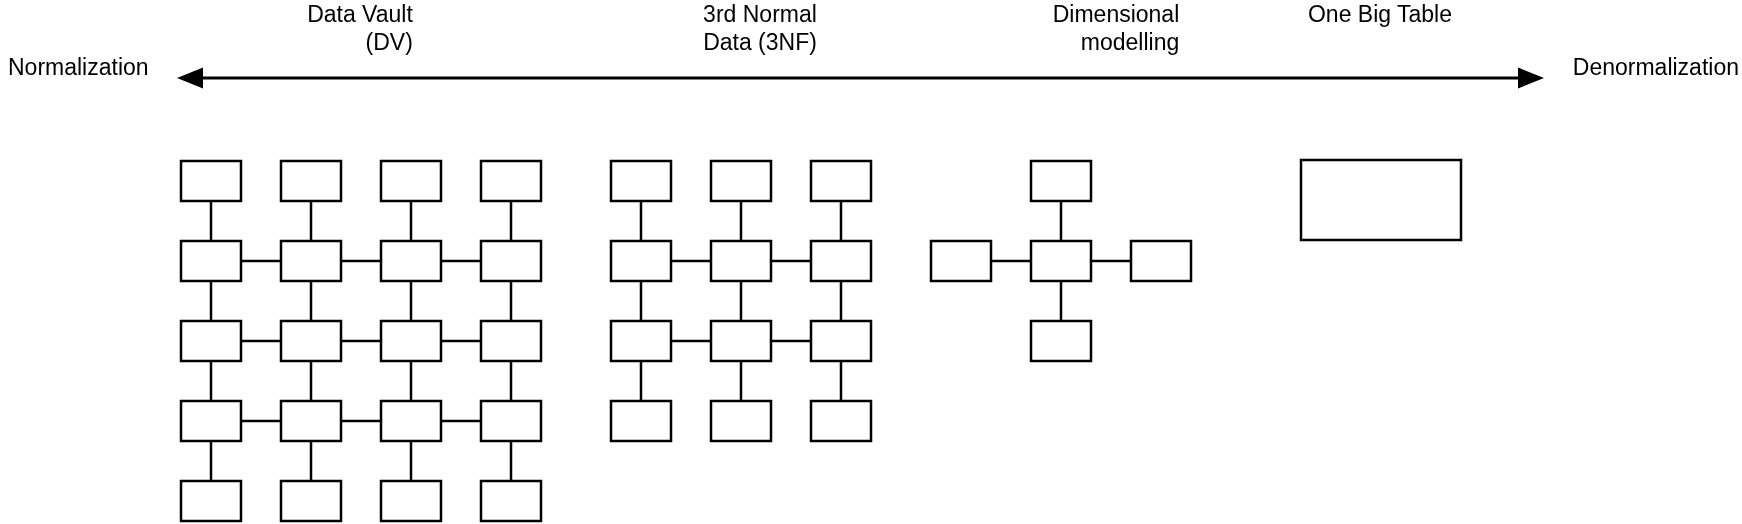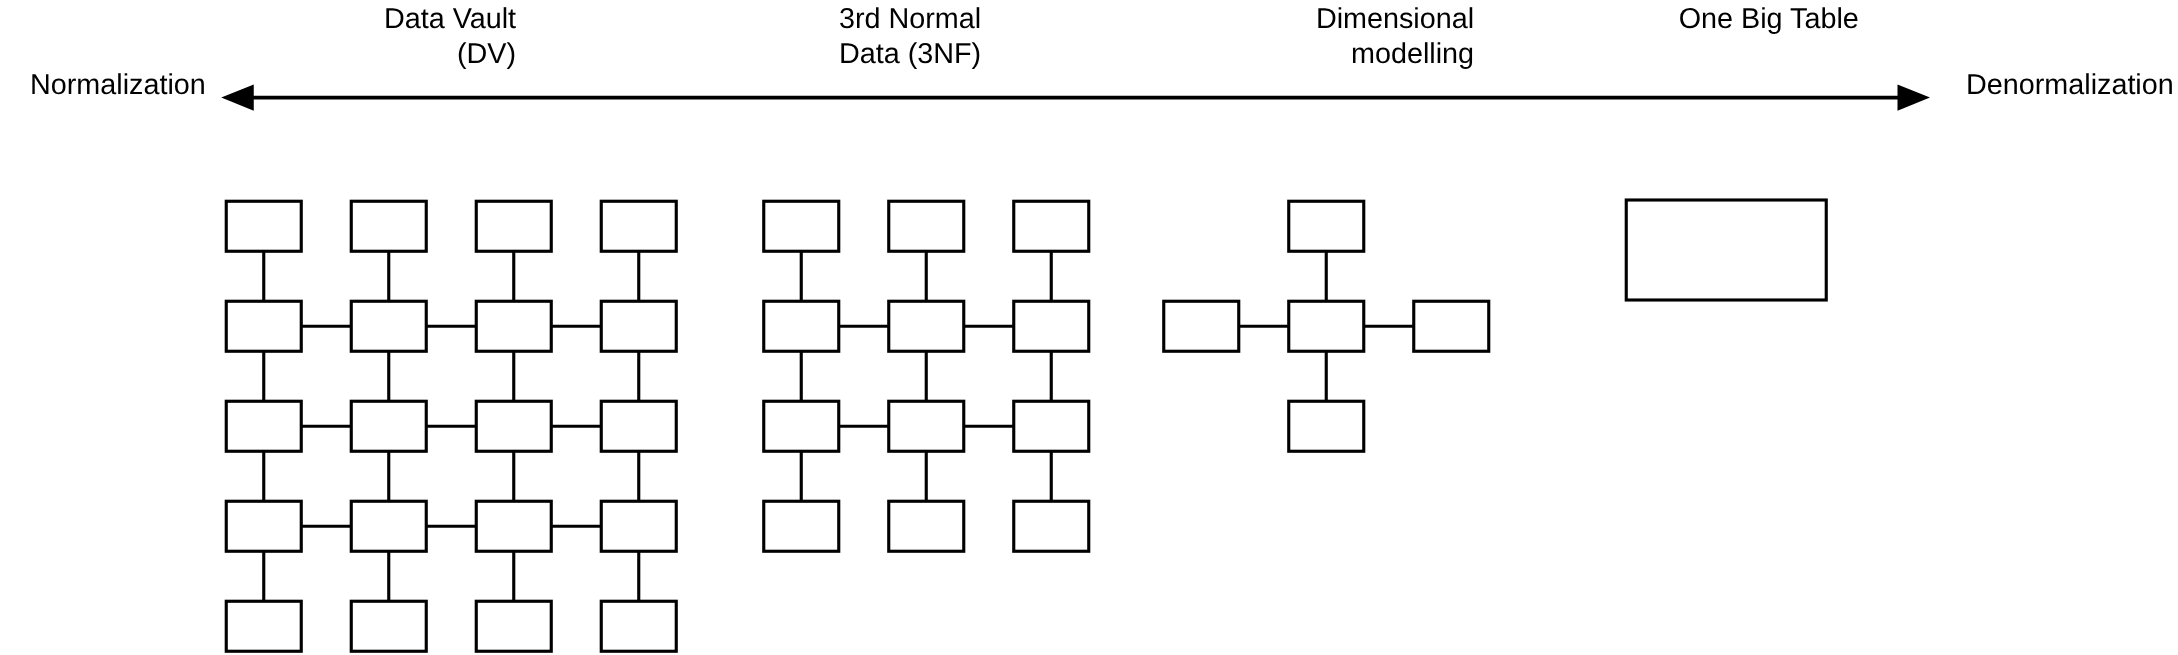--- a/index.html
+++ b/index.html
@@ -12,21 +12,21 @@
     color: var(--stroke, #000000);
     overflow: hidden;
   }
   .side-label {
     position: absolute;
     top: 53px;
     font-size: 23px;
     line-height: 28px;
     white-space: nowrap;
   }
-  .side-label.left  { left: 24px; text-align: right; }
+  .side-label.left  { left: 8px; text-align: right; }
   .side-label.right { right: 3px; margin-left: 18px; }
   .method-label {
     position: absolute;
     top: 0;
     transform: translateX(-50%);
     text-align: right;
     font-size: 23px;
     line-height: 28px;
     white-space: nowrap;
   }
@@ -43,31 +43,31 @@
 
   <div class="side-label left">Normalization</div>
 
   <div class="side-label right">Denormalization</div>
 
   <div class="method-label" style="left:360px">
     <div>Data Vault</div>
     <div>(DV)</div>
   </div>
 
-  <div class="method-label" style="left:728px">
+  <div class="method-label" style="left:760px">
     <div>3rd Normal</div>
     <div>Data (3NF)</div>
   </div>
 
   <div class="method-label" style="left:1116px">
     <div>Dimensional</div>
     <div>modelling</div>
   </div>
 
-  <div class="method-label" style="left:1415px">
+  <div class="method-label" style="left:1380px">
     <div>One Big Table</div>
   </div>
 
   <svg id="diagram-svg" class="diagram-layer" width="1742" height="524" viewBox="0 0 1742 524">
       <g>
         <line x1="197" y1="78" x2="1524" y2="78" class="axis-line"></line>
         <polygon points="177,78 203,67.5 203,88.5" class="arrowhead"></polygon>
         <polygon points="1544,78 1518,67.5 1518,88.5" class="arrowhead"></polygon>
       </g>
       <g>

